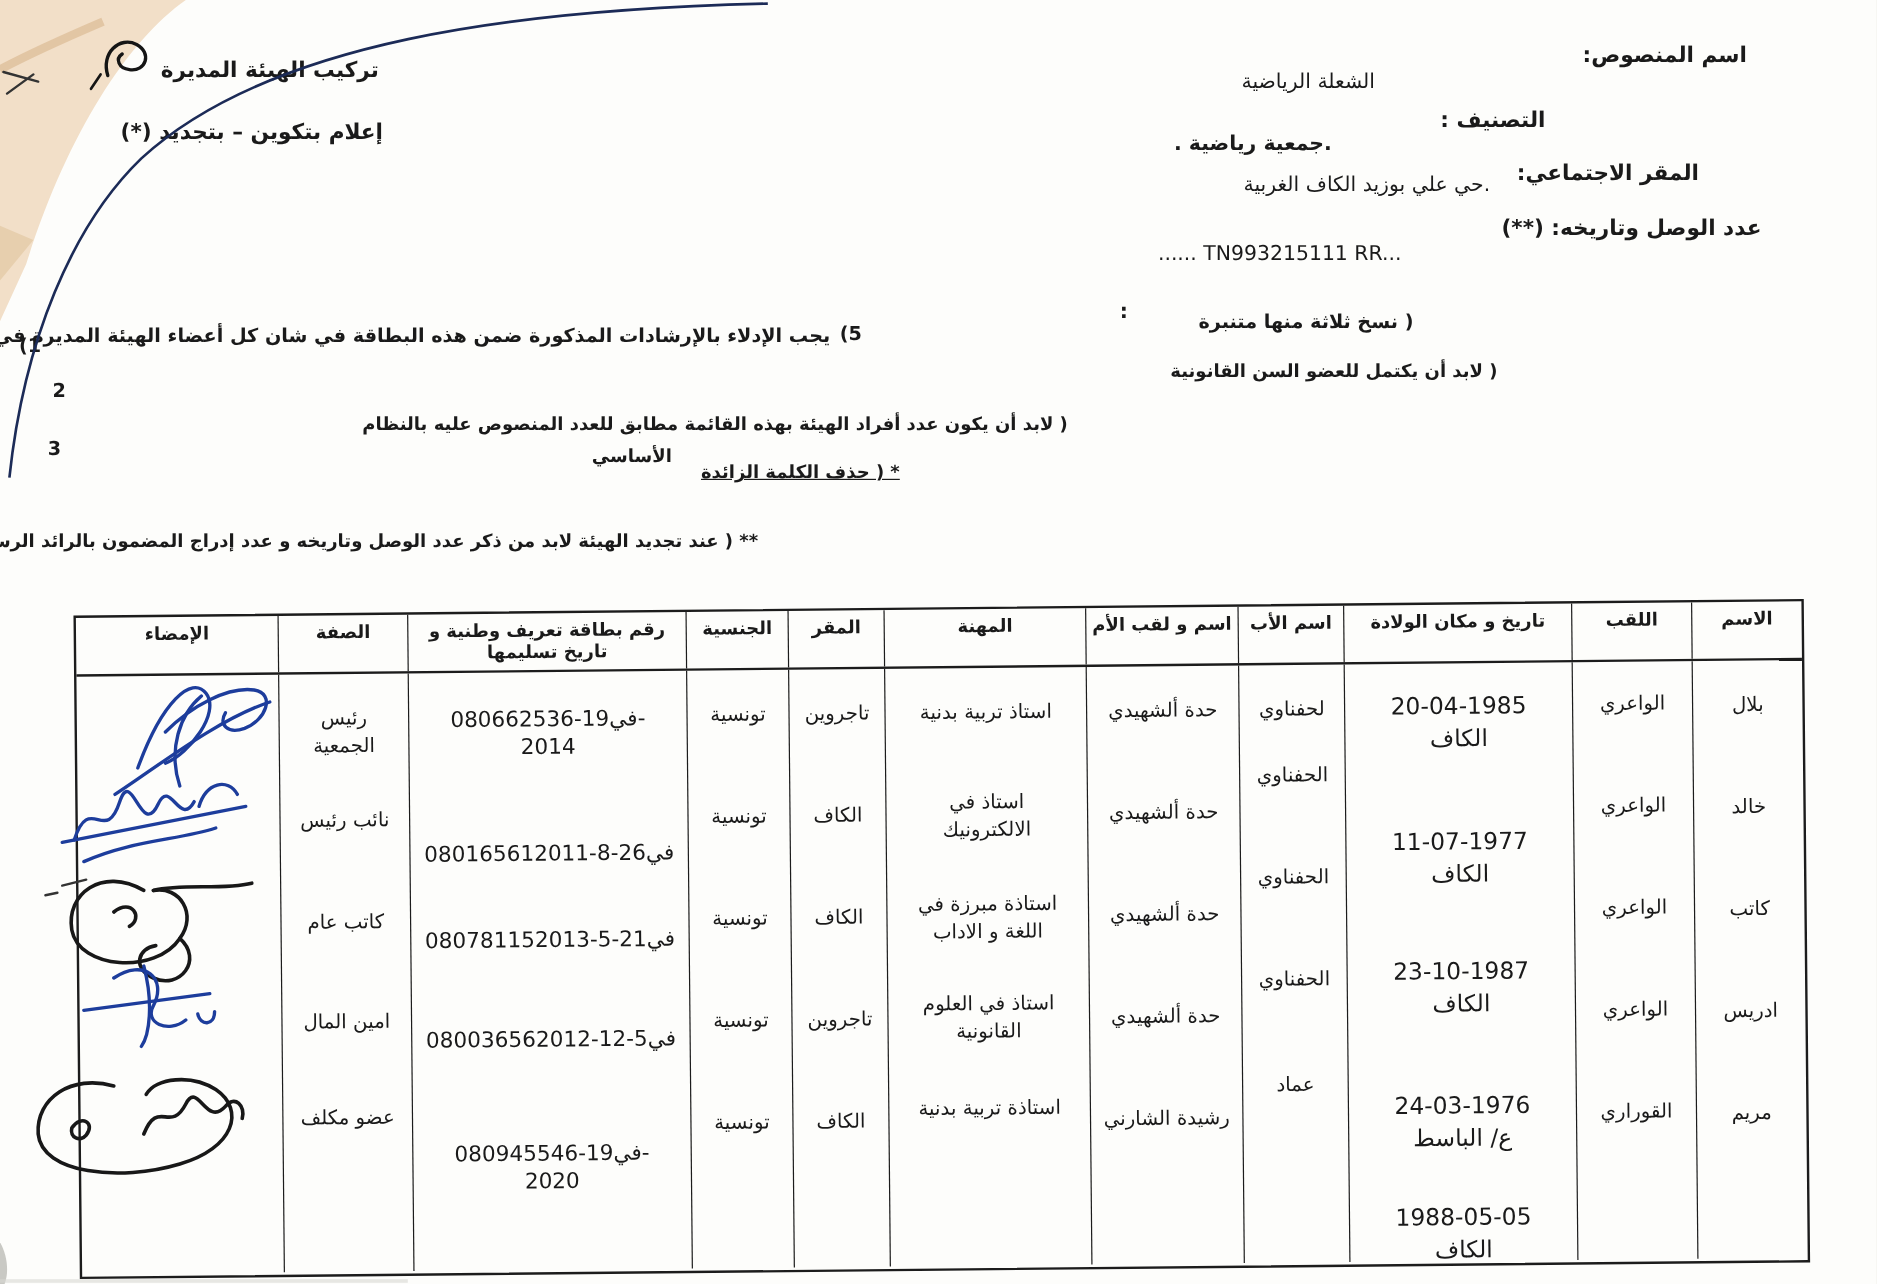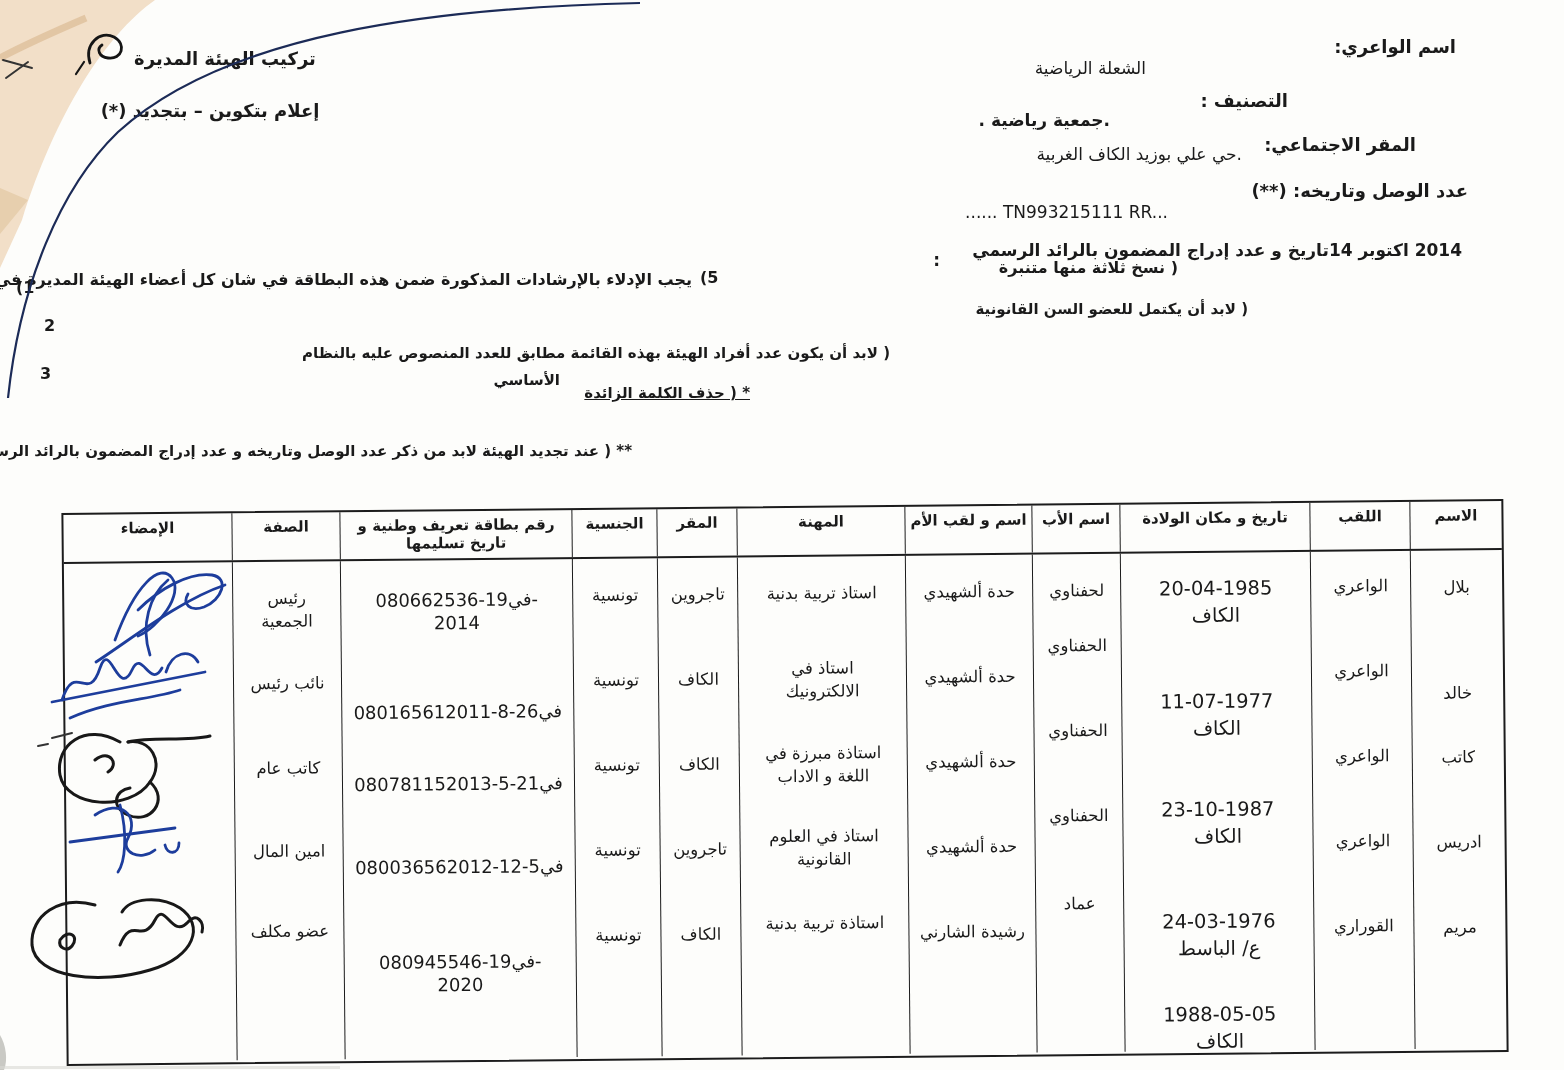--- a/index.html
+++ b/index.html
@@ -31,33 +31,32 @@
   svg.overlay{position:absolute;left:0;top:0;pointer-events:none;z-index:6;}
 </style>
 </head>
 <body>
 
 <div class="page rtl">
 
   <div class="abs bold f18 center" style="left:130px;top:48px;width:190px;">تركيب الهيئة المديرة</div>
   <div class="abs bold f18 center" style="left:100px;top:100px;width:220px;">إعلام بتكوين – بتجديد (*)</div>
 
-  <div class="abs bold f18" style="right:108px;top:36px;">اسم الواعري:</div>
+  <div class="abs bold f18" style="right:108px;top:36px;">اسم المنصوص:</div>
   <div class="abs f17" style="right:418px;top:46px;">الشعلة الرياضية</div>
 
   <div class="abs bold f18" style="right:276px;top:90px;">التصنيف :</div>
   <div class="abs f17" style="right:454px;top:98px;font-weight:bold;">.جمعية  رياضية .</div>
 
   <div class="abs bold f18" style="right:148px;top:134px;margin-left:24px;">المقر الاجتماعي:</div>
   <div class="abs f17" style="right:322px;top:132px;">.حي علي بوزيد الكاف الغربية</div>
 
   <div class="abs bold f18" style="right:96px;top:180px;">عدد الوصل وتاريخه: (**)</div>
   <div class="abs f17 ltr" style="right:396px;top:190px;text-align:right;">...... TN993215111 RR...</div>
 
-  <div class="abs bold f17" style="right:102px;top:228px;">2014   اكتوبر  14تاريخ و عدد إدراج المضمون بالرائد الرسمي</div>
   <div class="abs bold f17" style="right:624px;top:238px;">:</div>
   <div class="abs bold f16" style="right:386px;top:258px;">( نسخ ثلاثة منها متنبرة</div>
 
   <div class="abs bold f16 ltr" style="left:700px;top:268px;">(5</div>
   <div class="abs bold f16" style="right:872px;top:270px;">يجب الإدلاء بالإرشادات المذكورة ضمن هذه البطاقة في شان كل أعضاء الهيئة المديرة في</div>
   <div class="abs bold f16 ltr" style="left:16px;top:278px;">(1</div>
 
   <div class="abs bold f16 ltr" style="left:44px;top:316px;">2</div>
   <div class="abs bold f15" style="right:316px;top:300px;">(        لابد أن يكتمل للعضو السن القانونية</div>
 
@@ -103,21 +102,21 @@
         </div>
         <div class="th">
           <div>الإمضاء</div>
         </div>
       </div>
     <div class="tbody">
         <div class="col">
           <div class="entry" style="top: 25px;">
             <div>بلال</div>
           </div>
-          <div class="entry" style="top: 110px; margin-top: 21px;">
+          <div class="entry" style="top: 110px;">
             <div>خالد</div>
           </div>
           <div class="entry" style="top: 195px;">
             <div>كاتب</div>
           </div>
           <div class="entry" style="top: 280px;">
             <div>ادريس</div>
           </div>
           <div class="entry" style="top: 365px;">
             <div>مريم</div>

